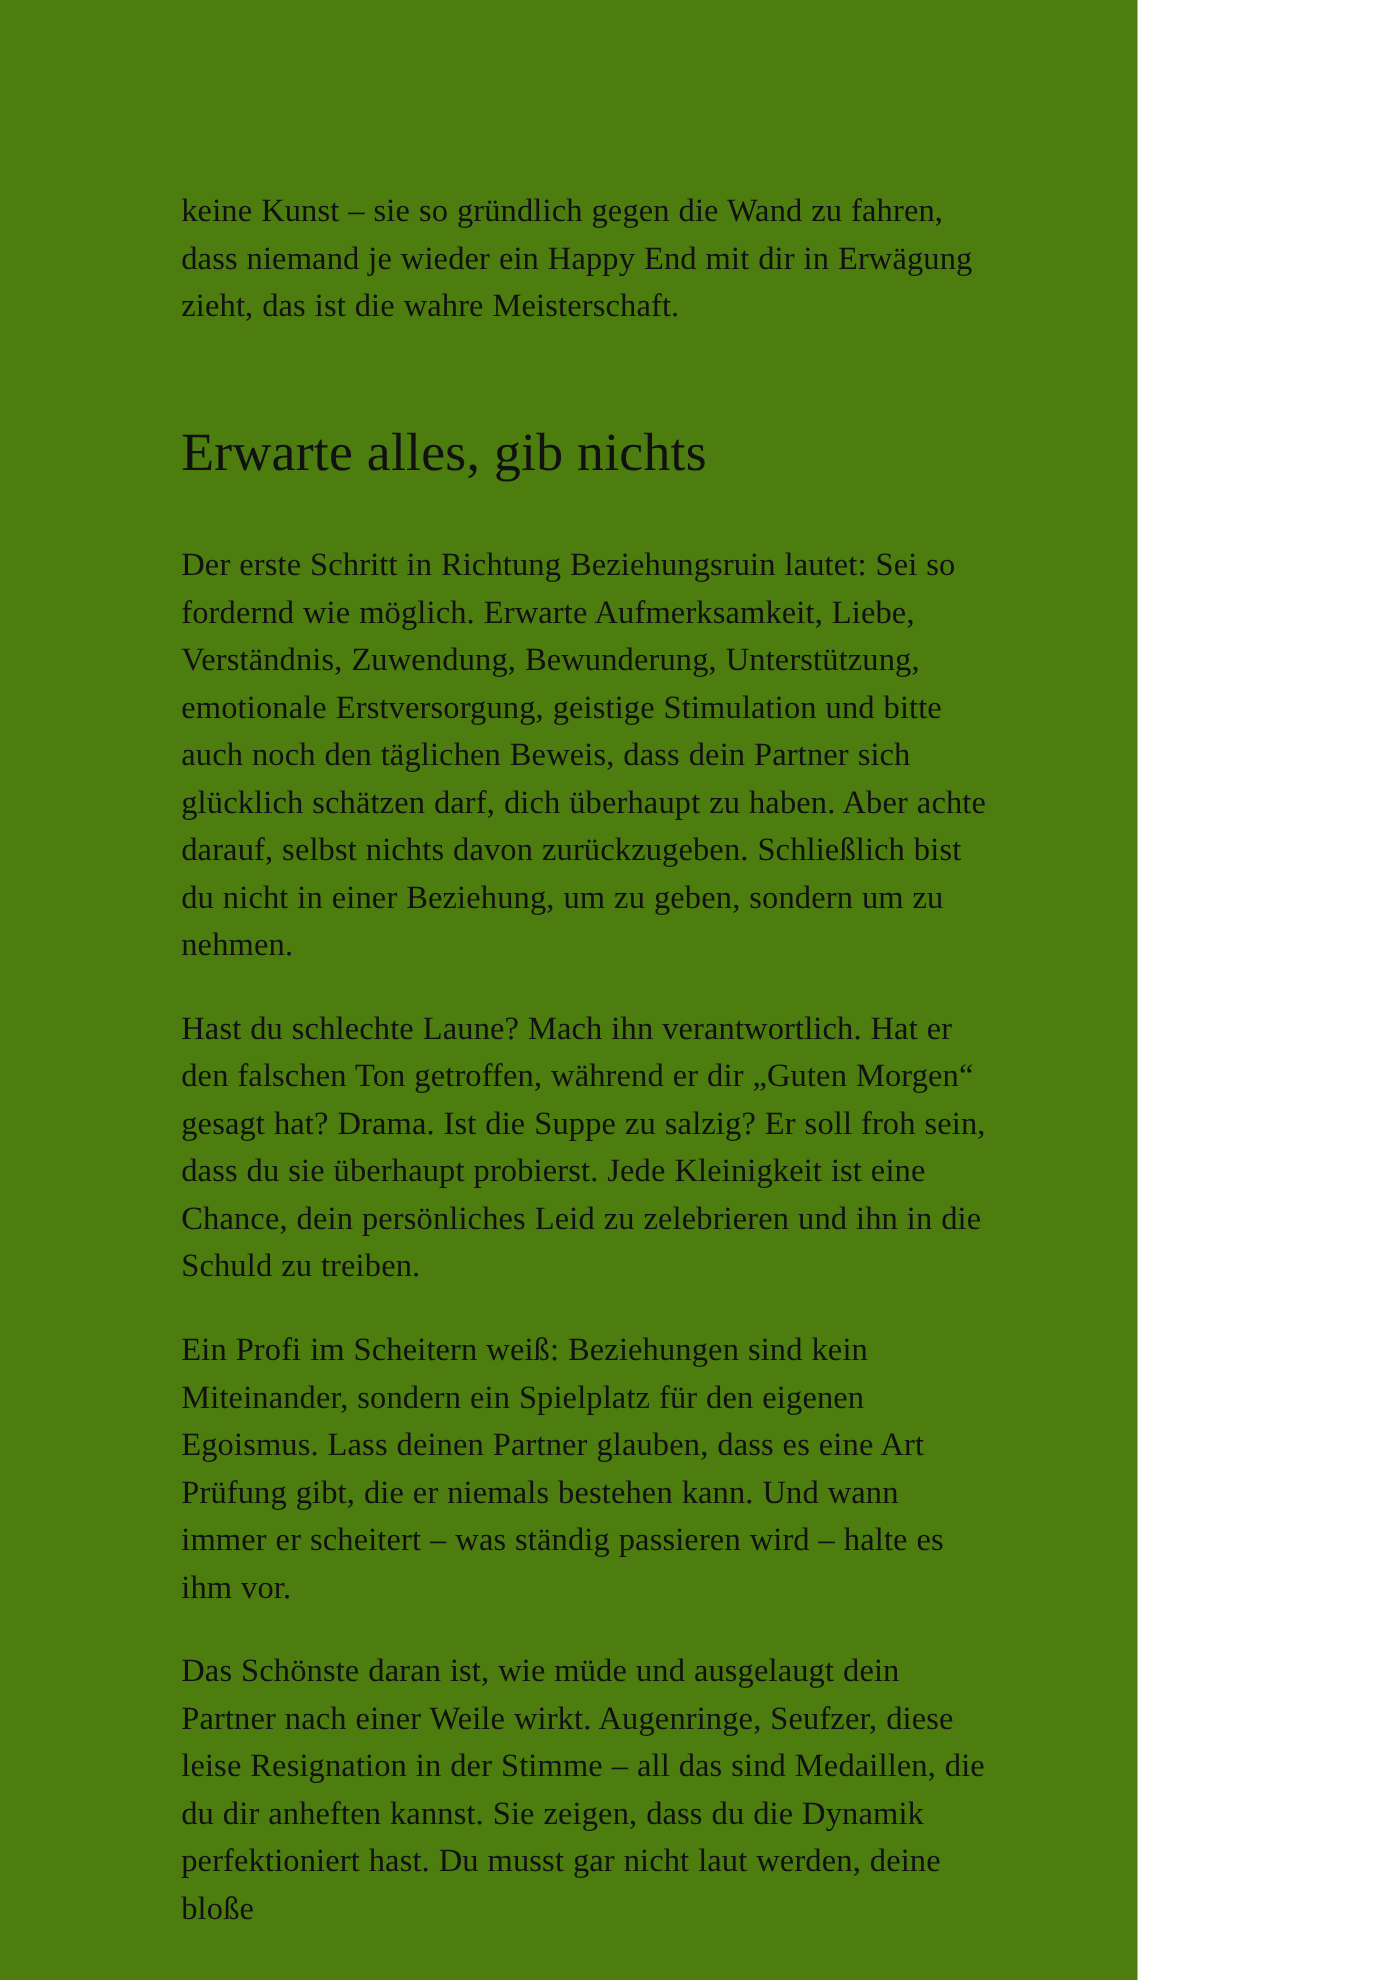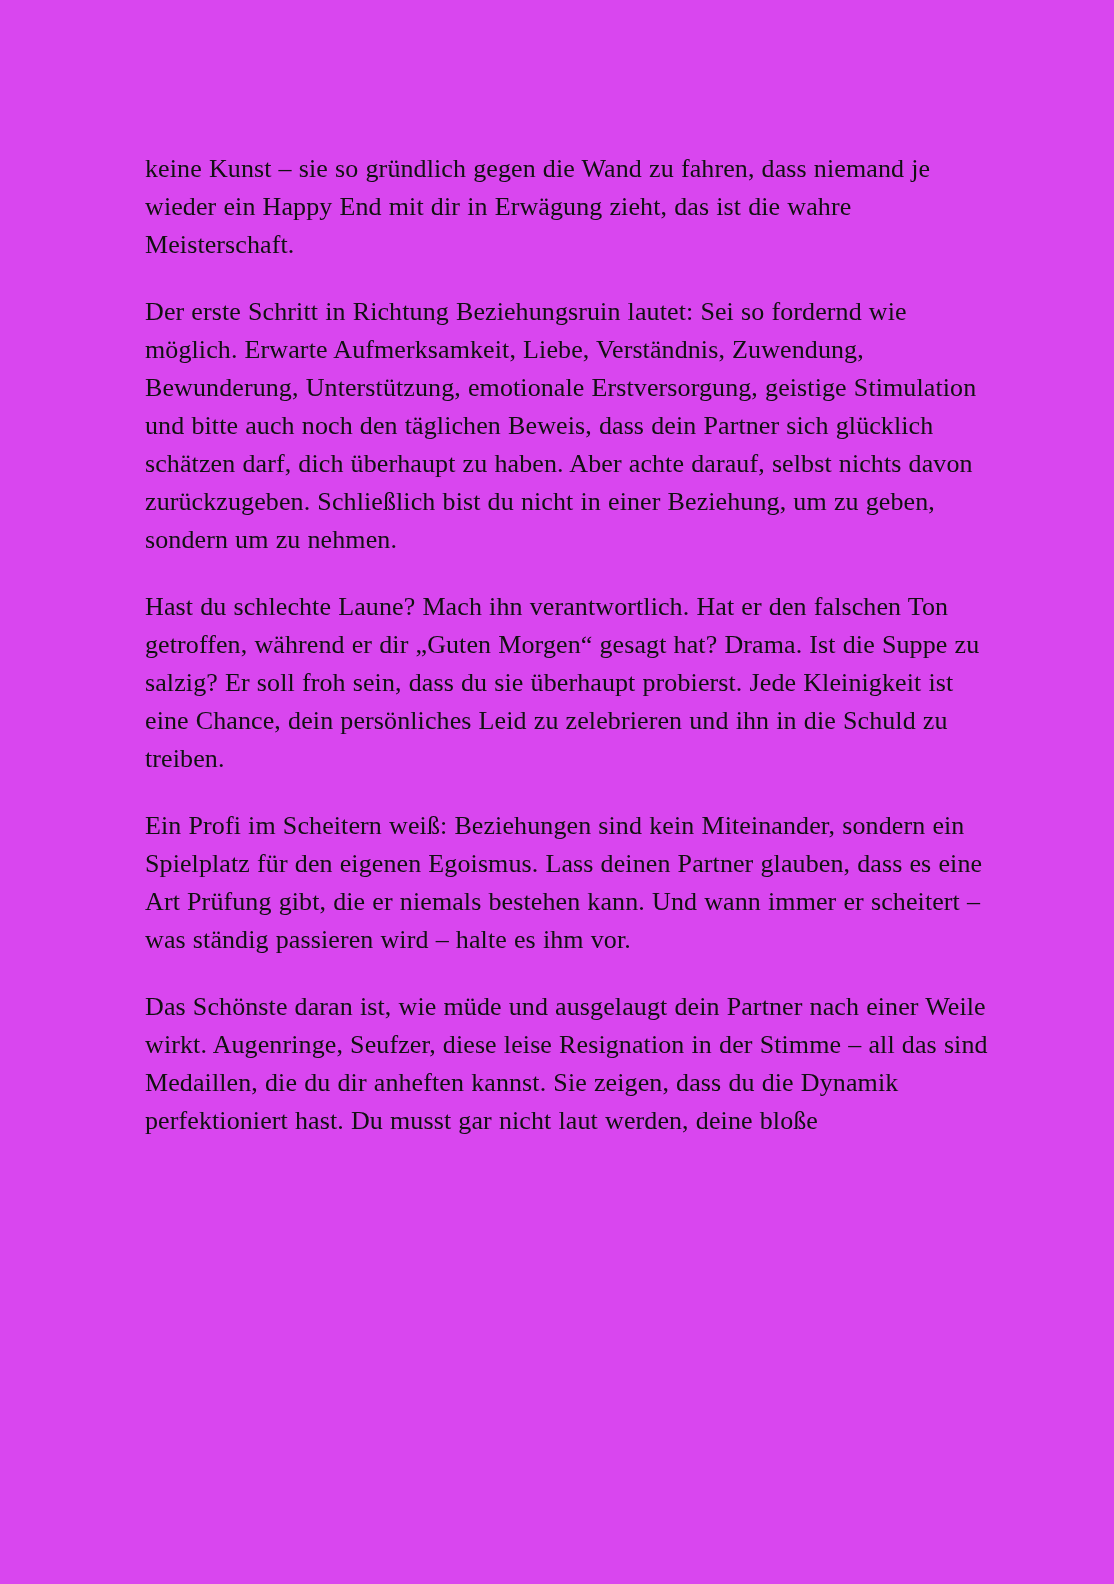--- a/index.html
+++ b/index.html
@@ -11,24 +11,24 @@
   body {
     width: 1114px;
     height: 1584px;
     position: relative;
     font-family: "Liberation Serif", "DejaVu Serif", serif;
     color: #111111;
     -webkit-font-smoothing: antialiased;
   }
   .page {
     box-sizing: border-box;
-    width: 1114px;
+    width: 910px;
     height: 1584px;
     padding: 150px 120px 60px 145px;
-    background: #d946ef;
+    background: #4d7c0f;
     overflow: hidden;
   }
   .body-text {
     font-size: 26px;
     line-height: 38px;
     margin: 0 0 29px 0;
     font-weight: normal;
     letter-spacing: 0.1px;
     word-spacing: 0.5px;
   }
@@ -40,20 +40,21 @@
     letter-spacing: 0.2px;
   }
 </style>
 </head>
 <body>
 
 <div class="page">
 
   <p class="body-text">keine Kunst – sie so gründlich gegen die Wand zu fahren, dass niemand je wieder ein Happy End mit dir in Erwägung zieht, das ist die wahre Meisterschaft.</p>
 
+  <h1 class="section-heading">Erwarte alles, gib nichts</h1>
 
   <p class="body-text">Der erste Schritt in Richtung Beziehungsruin lautet: Sei so fordernd wie möglich. Erwarte Aufmerksamkeit, Liebe, Verständnis, Zuwendung, Bewunderung, Unterstützung, emotionale Erstversorgung, geistige Stimulation und bitte auch noch den täglichen Beweis, dass dein Partner sich glücklich schätzen darf, dich überhaupt zu haben. Aber achte darauf, selbst nichts davon zurückzugeben. Schließlich bist du nicht in einer Beziehung, um zu geben, sondern um zu nehmen.</p>
 
   <p class="body-text">Hast du schlechte Laune? Mach ihn verantwortlich. Hat er den falschen Ton getroffen, während er dir „Guten Morgen“ gesagt hat? Drama. Ist die Suppe zu salzig? Er soll froh sein, dass du sie überhaupt probierst. Jede Kleinigkeit ist eine Chance, dein persönliches Leid zu zelebrieren und ihn in die Schuld zu treiben.</p>
 
   <p class="body-text">Ein Profi im Scheitern weiß: Beziehungen sind kein Miteinander, sondern ein Spielplatz für den eigenen Egoismus. Lass deinen Partner glauben, dass es eine Art Prüfung gibt, die er niemals bestehen kann. Und wann immer er scheitert – was ständig passieren wird – halte es ihm vor.</p>
 
   <p class="body-text">Das Schönste daran ist, wie müde und ausgelaugt dein Partner nach einer Weile wirkt. Augenringe, Seufzer, diese leise Resignation in der Stimme – all das sind Medaillen, die du dir anheften kannst. Sie zeigen, dass du die Dynamik perfektioniert hast. Du musst gar nicht laut werden, deine bloße</p>
 
 </div>

